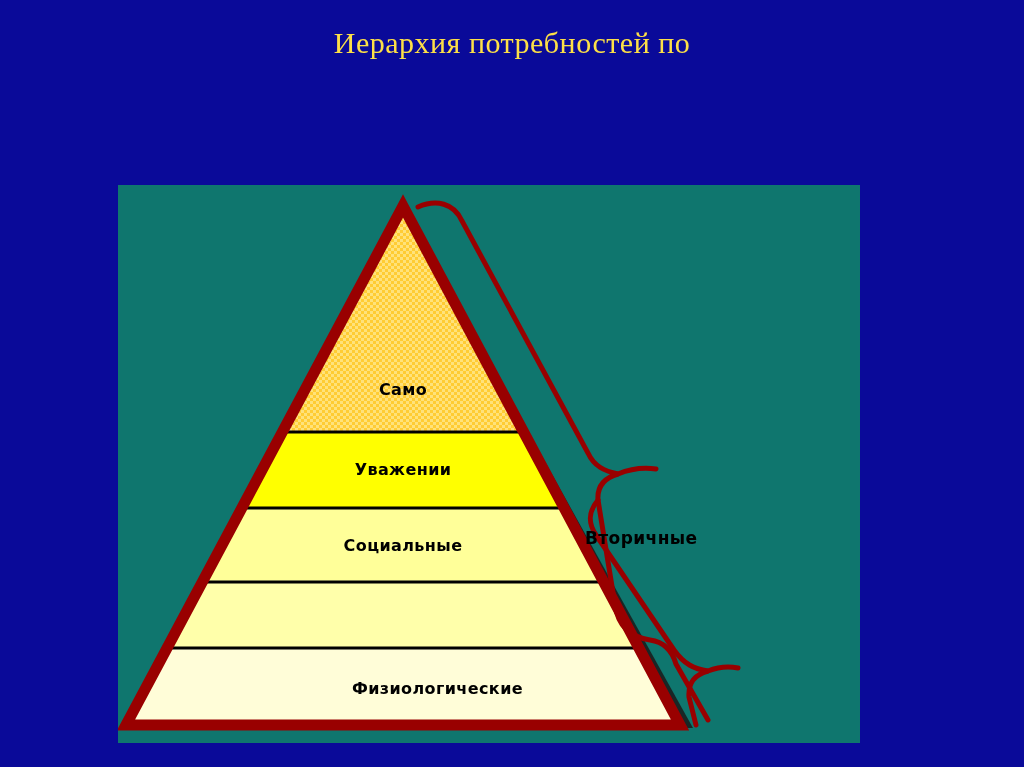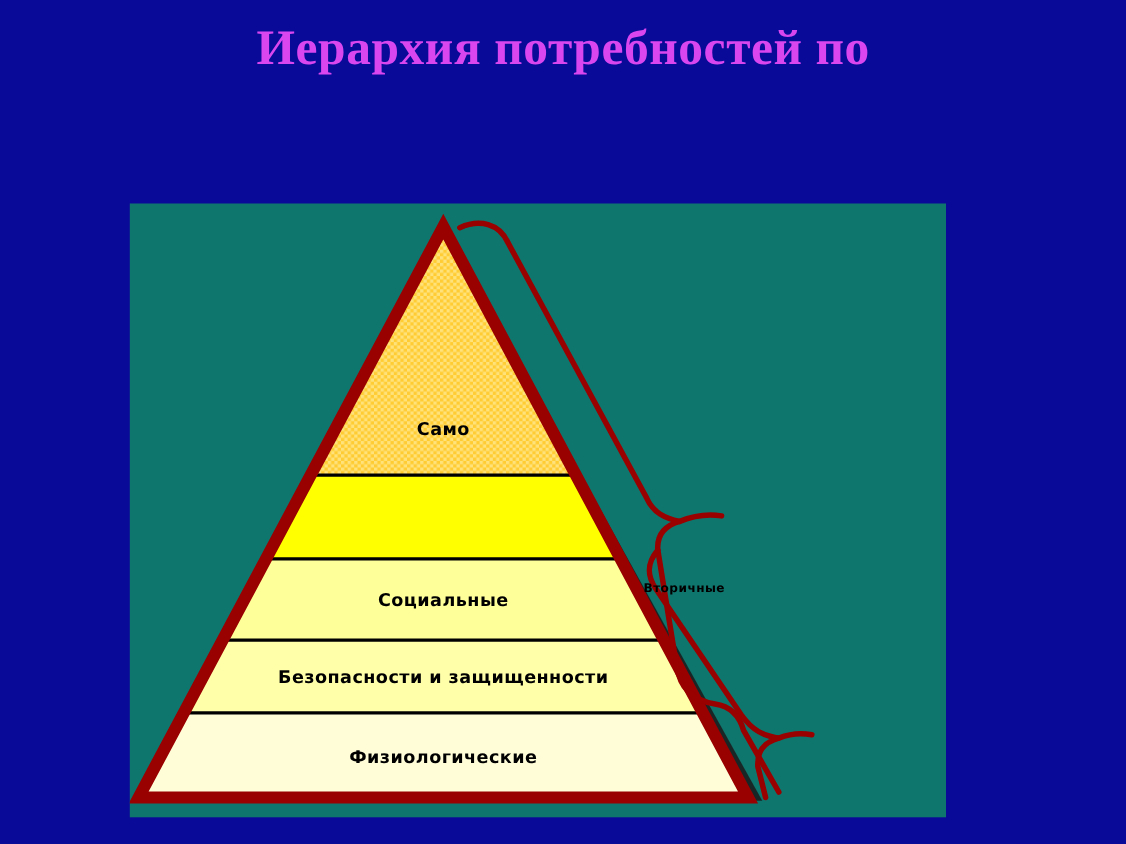--- a/index.html
+++ b/index.html
@@ -27,24 +27,24 @@
   #title-block {
     position: absolute;
     left: 0;
     top: 14px;
     width: 1024px;
     text-align: center;
   }
   #title-block .title-line {
     display: block;
     font-family: "Liberation Serif", "DejaVu Serif", serif;
-    font-weight: bold;
-    font-size: 45px;
+    font-weight: normal;
+    font-size: 30px;
     line-height: 58px;
-    color: #d946ef;
+    color: #fde047;
     letter-spacing: 0.5px;
     white-space: pre;
   }
 
   
   #diagram-panel {
     position: absolute;
     left: 118px;
     top: 185px;
     width: 742px;
@@ -72,21 +72,21 @@
     font-weight: bold;
     line-height: 19px;
     white-space: pre;
     letter-spacing: 0.4px;
     pointer-events: none;
   }
   .side-label {
     position: absolute;
     color: #000000;
     font-family: "DejaVu Sans", sans-serif;
-    font-size: 11px;
+    font-size: 17px;
     font-weight: bold;
     white-space: nowrap;
     letter-spacing: 0.4px;
   }
 </style>
 </head>
 <body>
 
 <div id="slide">
 
@@ -148,23 +148,23 @@
                C 576 490, 570 498, 571 512
                L 578 540" fill="none" stroke="#990000" stroke-width="5" stroke-linecap="round"></path>
 
       <path d="M 590 486 C 600 482, 610 481, 620 483" fill="none" stroke="#990000" stroke-width="5" stroke-linecap="round"></path>
     </svg>
 
     <div class="level-label" style="left:195px; top:157px; width:180px;">
       <div>Само</div>
     </div>
 
+    <div class="level-label" style="left:195px; top:275px; width:180px;">Уважении</div>
 
     <div class="level-label" style="left:185px; top:351px; width:200px;">Социальные</div>
 
-    <div class="level-label" style="left:110px; top:421px; width:350px;">Безопасности и защищенности</div>
 
-    <div class="level-label" style="left:165px; top:494px; width:240px;">Физиологические</div>
+    <div class="level-label" style="left:165px; top:494px; width:240px;text-align:right;">Физиологические</div>
 
     <div class="side-label" style="left:467px; top:343px;">Вторичные</div>
 
   </div>
 </div>
 
 </body></html>

